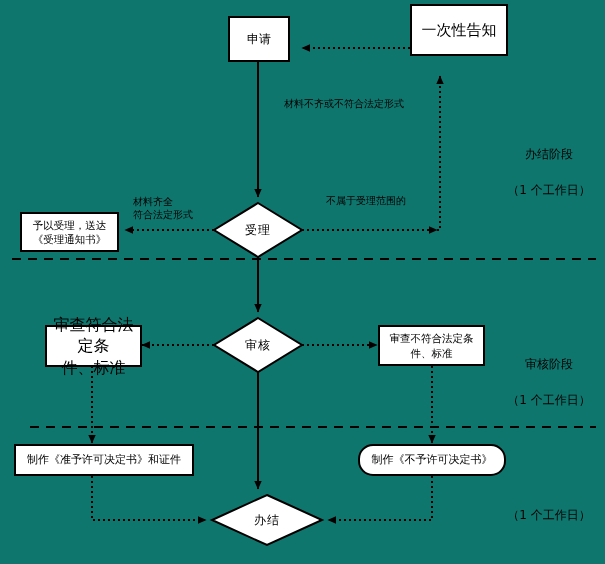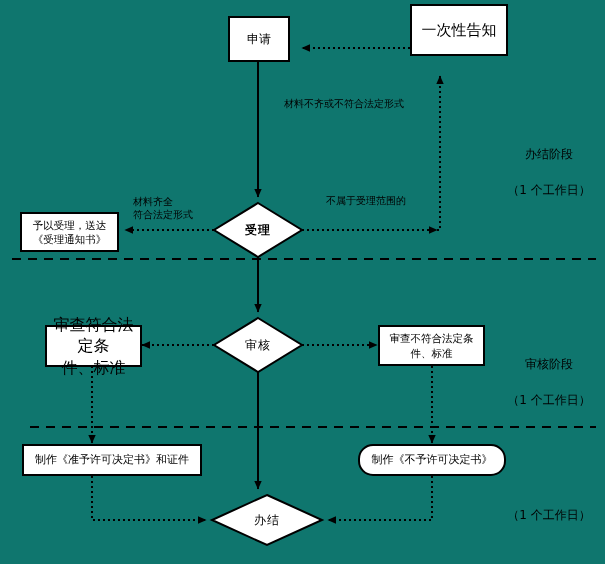--- a/index.html
+++ b/index.html
@@ -122,21 +122,21 @@
   </svg>
 
   <div class="node box" style="left:228px; top:16px; width:62px; height:46px; font-size:12px;">
     <span>申请</span>
   </div>
 
   <div class="node box" style="left:410px; top:4px; width:98px; height:52px; font-size:15px;">
     <span>一次性告知</span>
   </div>
 
-  <div class="diamond-wrap" style="left:214px; top:203px; width:88px; height:54px;font-weight:bold;">
+  <div class="diamond-wrap" style="left:214px; top:203px; width:88px; height:54px;">
     <span class="diamond-label">受理</span>
   </div>
 
   <div class="node box" style="left:20px; top:212px; width:99px; height:40px; white-space:pre-line; font-size:10.5px;">
     <span>予以受理，送达
 《受理通知书》</span>
   </div>
 
 
   <div class="diamond-wrap" style="left:214px; top:318px; width:88px; height:54px;">
@@ -146,21 +146,21 @@
   <div class="node box" style="left:45px; top:325px; width:97px; height:42px; white-space:pre-line; font-size:16px;">
     <span>审查符合法定条
 件、标准</span>
   </div>
 
   <div class="node box" style="left:378px; top:325px; width:107px; height:41px; white-space:pre-line; font-size:10.5px;">
     <span>审查不符合法定条
 件、标准</span>
   </div>
 
-  <div class="node box" style="left:22px; top:444px; width:180px; height:32px; font-size:11px;">
+  <div class="node box" style="left:14px; top:444px; width:180px; height:32px; font-size:11px;">
     <span>制作《准予许可决定书》和证件</span>
   </div>
 
   <div class="node box" style="left:358px; top:444px; width:148px; height:32px; font-size:11px;border-radius:15px;">
     <span>制作《不予许可决定书》</span>
   </div>
 
   <div class="diamond-wrap" style="left:212px; top:495px; width:110px; height:50px;">
     <span class="diamond-label">办结</span>
   </div>

